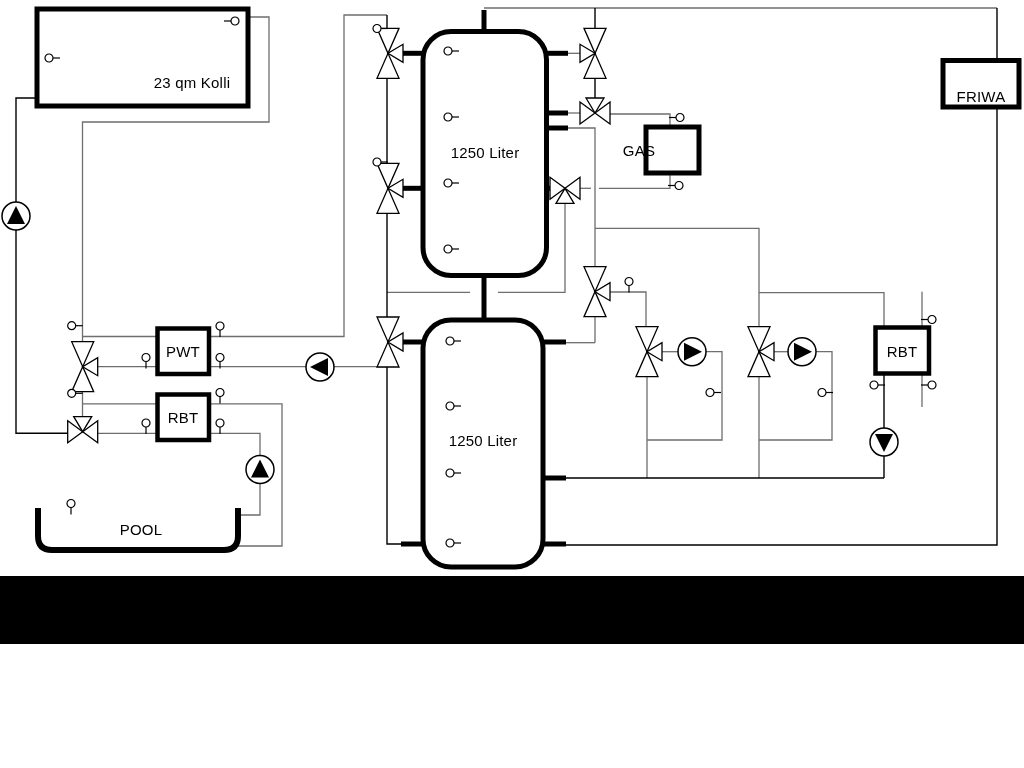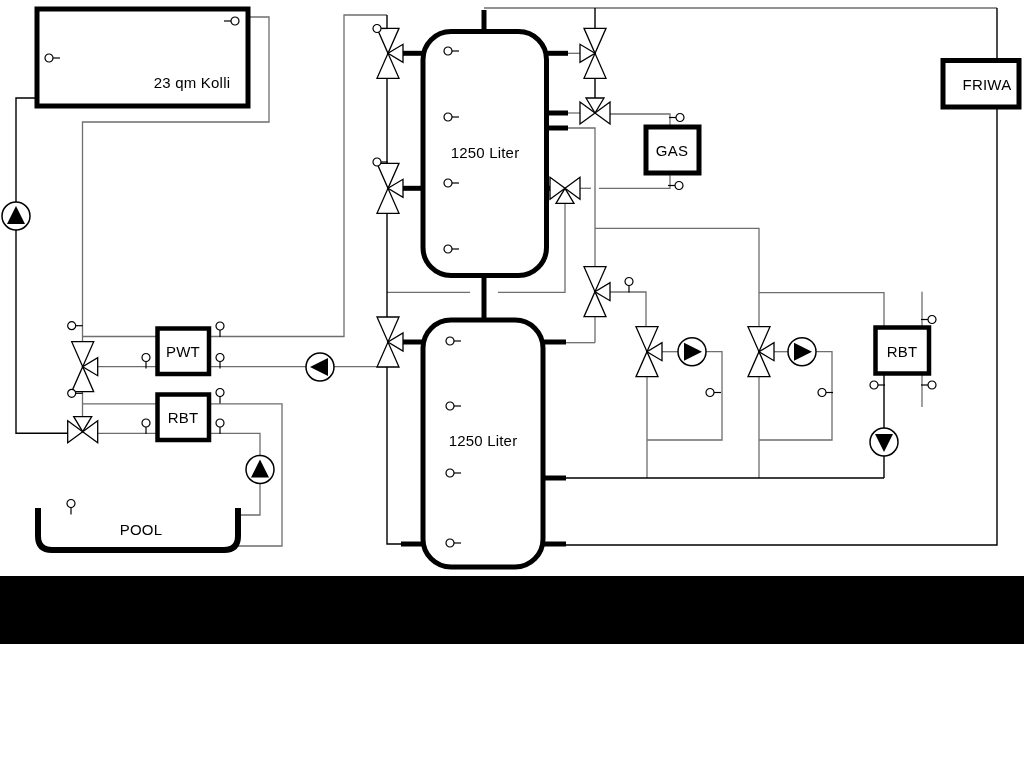--- a/index.html
+++ b/index.html
@@ -161,21 +161,21 @@
       <use href="#sensor" transform="translate(822,392.5)"></use>
       <use href="#sensor" transform="translate(874,385)"></use>
       <use href="#sensor" transform="translate(932,319.5) rotate(180)"></use>
       <use href="#sensor" transform="translate(932,385) rotate(180)"></use>
     </g>
   </svg>
 
   <div class="lbl" style="left:192px;top:82px;">23 qm Kolli</div>
   <div class="lbl" style="left:485px;top:152px;">1250 Liter</div>
   <div class="lbl" style="left:483px;top:440px;">1250 Liter</div>
-  <div class="lbl" style="left:672px;top:150px;">GAS</div>
-  <div class="lbl" style="left:981px;top:84px;margin-left:6px;">FRIWA</div>
+  <div class="lbl" style="left:639px;top:150px;">GAS</div>
+  <div class="lbl" style="left:981px;top:96px;">FRIWA</div>
   <div class="lbl" style="left:183px;top:351px;">PWT</div>
   <div class="lbl" style="left:183px;top:417px;">RBT</div>
   <div class="lbl" style="left:902px;top:351px;">RBT</div>
   <div class="lbl" style="left:141px;top:529px;">POOL</div>
 
   <div class="footer-band"></div>
 </div>
 
 </body></html>

